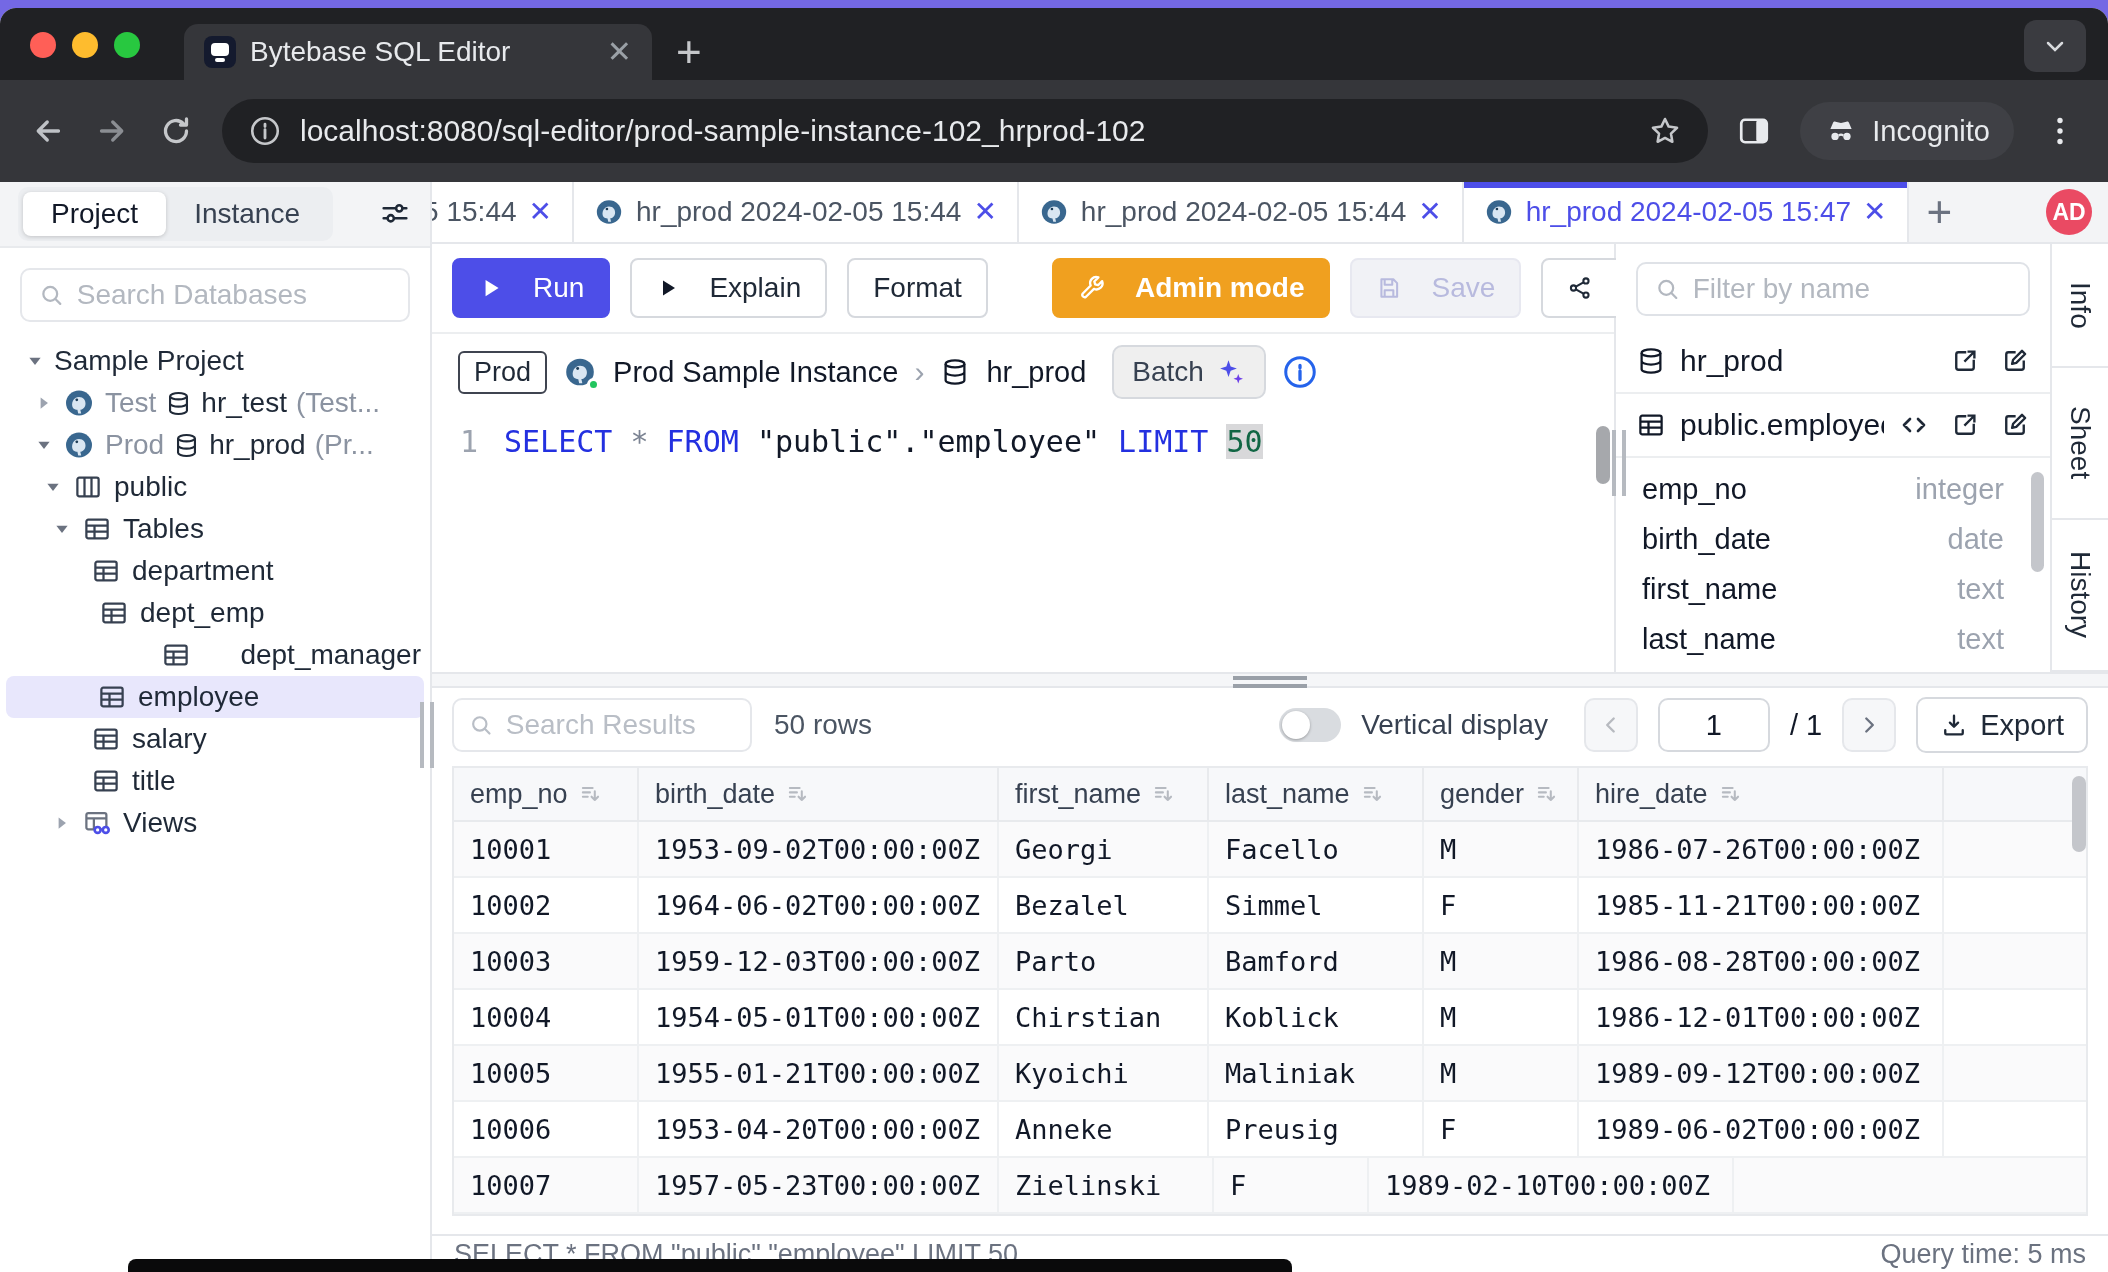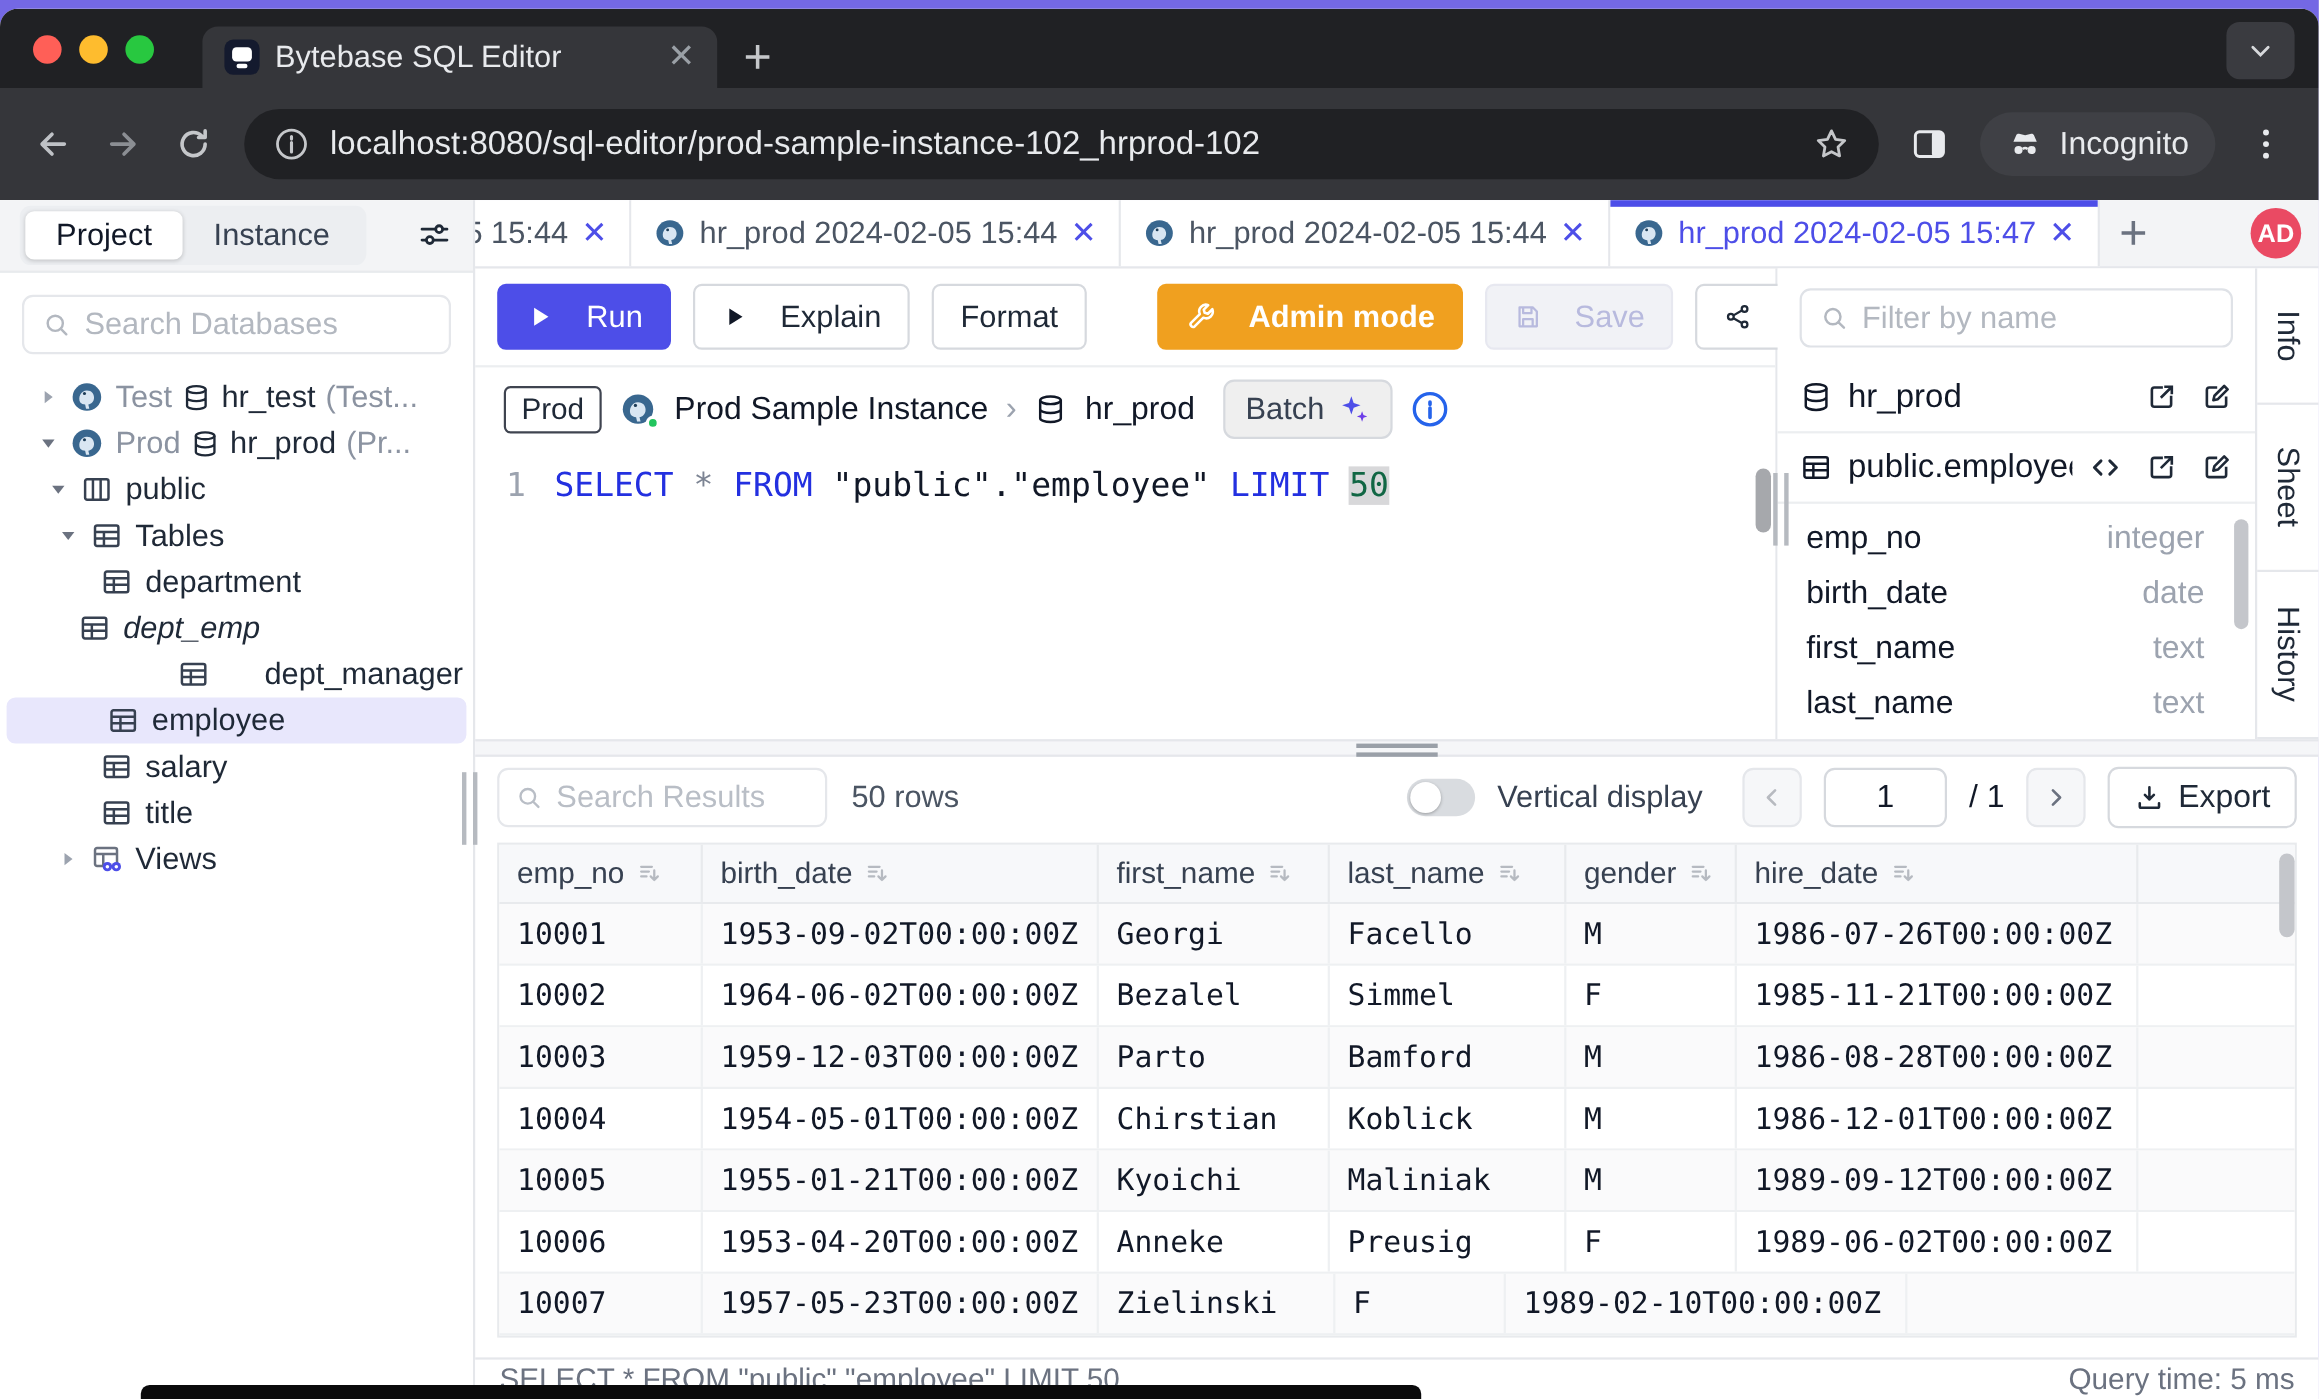--- a/index.html
+++ b/index.html
@@ -254,20 +254,28 @@
           </svg>
       </div>
       <div class="searchbox">
         <svg width="30" height="30" viewBox="0 0 24 24">
             <circle cx="11" cy="11" r="6.2" stroke="#b3b8c0" stroke-width="2" fill="none"></circle>
             <path d="M15.6 15.6L20 20" stroke="#b3b8c0" stroke-width="2" stroke-linecap="round"></path>
           </svg>
         <input type="text" placeholder="Search Databases" style="">
       </div>
       <div class="tree" id="tree">
+          <div class="trow" style="padding-left: 24px;">
+            <span class="tcaret">
+              <svg width="18" height="18" viewBox="0 0 16 16">
+                <path d="M3 5h10L8 11.5z" fill="#6b7280"></path>
+              </svg>
+            </span>
+            <span class="tpart">Sample Project</span>
+          </div>
           <div class="trow" style="padding-left: 33px;">
             <span class="tcaret">
               <svg width="18" height="18" viewBox="0 0 16 16">
                 <path d="M5 3l6.5 5L5 13z" fill="#9ca3af"></path>
               </svg>
             </span>
             <span class="tlead">
               <svg width="32" height="32" viewBox="0 0 32 32">
                 <ellipse cx="16" cy="16" rx="13" ry="12.5" fill="#39678f"></ellipse>
                 <path d="M10 21c-2.5-4.5.5-11 6-11 4.5 0 6.5 3.2 6.5 6.4 0 4-2.8 6.1-5.2 6.3l.9 3.8h-3l-.8-3.7c-1.8-.1-3.4-.7-4.4-1.8z" fill="#d9e6f2"></path>
@@ -338,21 +346,21 @@
           <div class="trow" style="padding-left: 60px;">
             <span class="tcaret"></span>
             <span class="tlead">
               <svg width="30" height="30" viewBox="0 0 24 24">
                 <rect x="3.5" y="4.5" width="17" height="15" rx="1.5" fill="none" stroke="#374151" stroke-width="1.8"></rect>
                 <path d="M3.5 9.3h17M3.5 14h17M10 9.3V19.5" stroke="#374151" stroke-width="1.8"></path>
               </svg>
             </span>
             <span class="tpart">department</span>
           </div>
-          <div class="trow" style="padding-left: 40px; font-style: italic;">
+          <div class="trow" style="padding-left: 68px;">
             <span class="tcaret"></span>
             <span class="tlead">
               <svg width="30" height="30" viewBox="0 0 24 24">
                 <rect x="3.5" y="4.5" width="17" height="15" rx="1.5" fill="none" stroke="#374151" stroke-width="1.8"></rect>
                 <path d="M3.5 9.3h17M3.5 14h17M10 9.3V19.5" stroke="#374151" stroke-width="1.8"></path>
               </svg>
             </span>
             <span class="tpart">dept_emp</span>
           </div>
           <div class="trow" style="padding-left: 92px; justify-content: space-between;">

